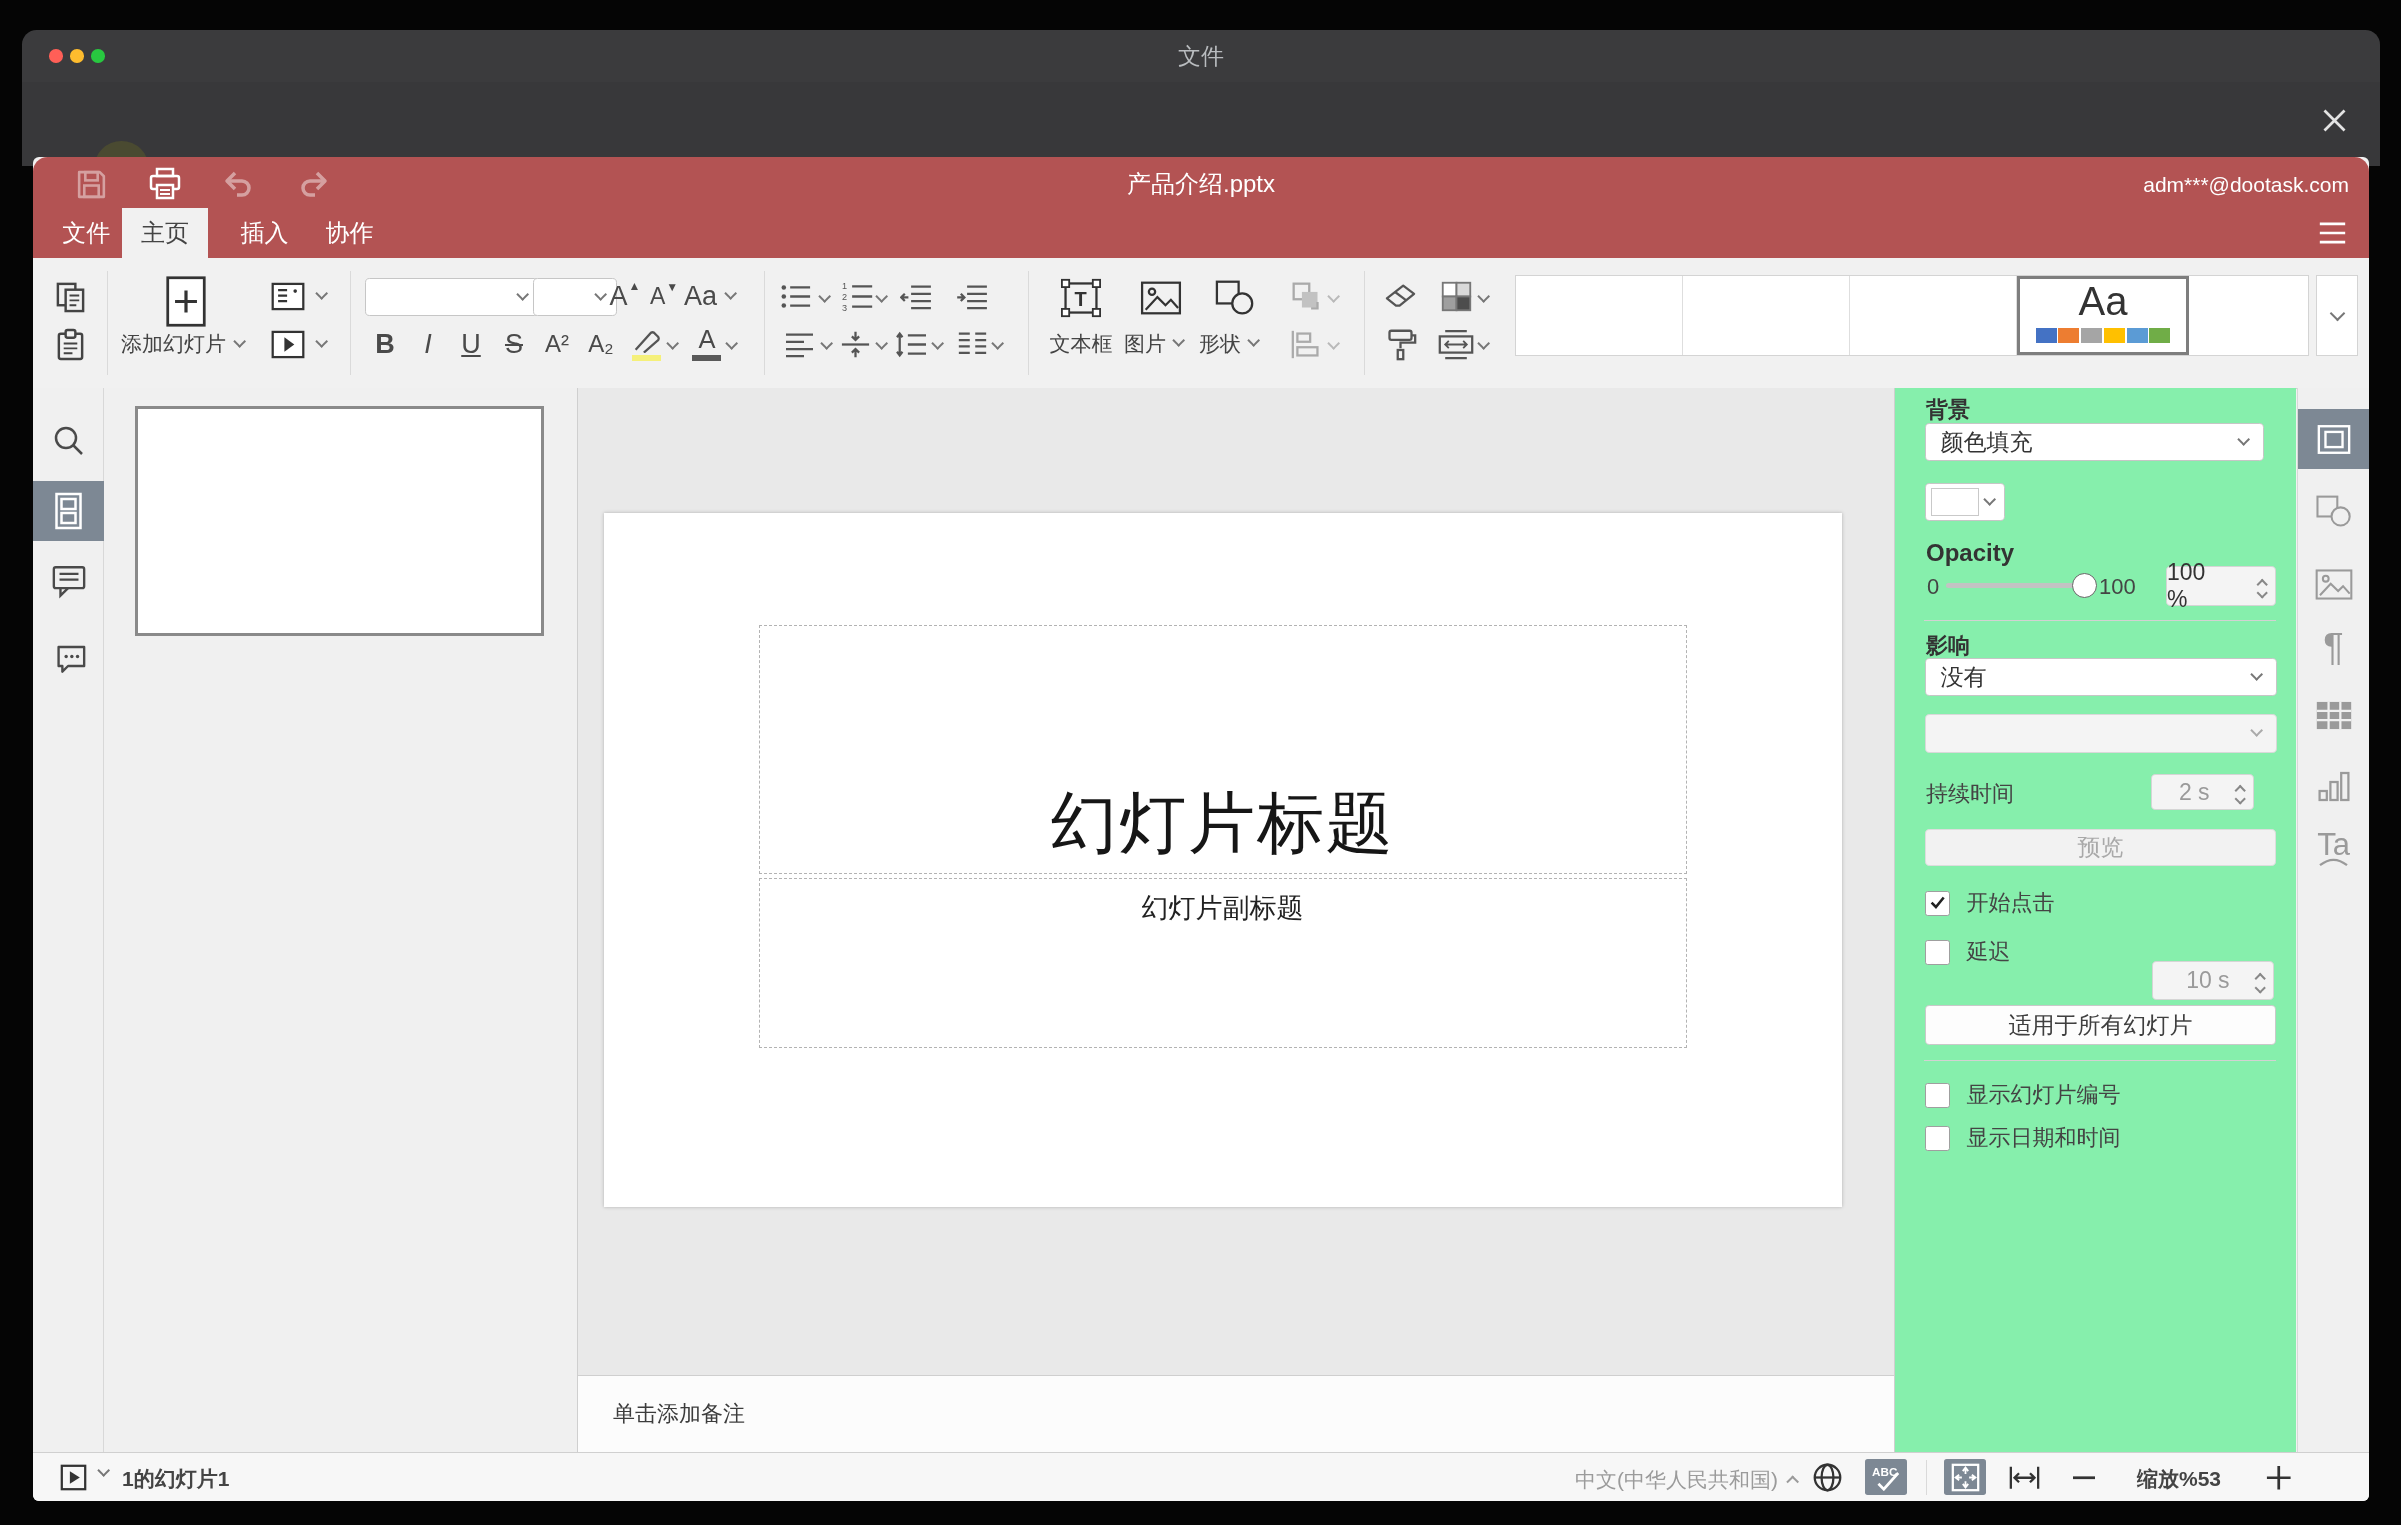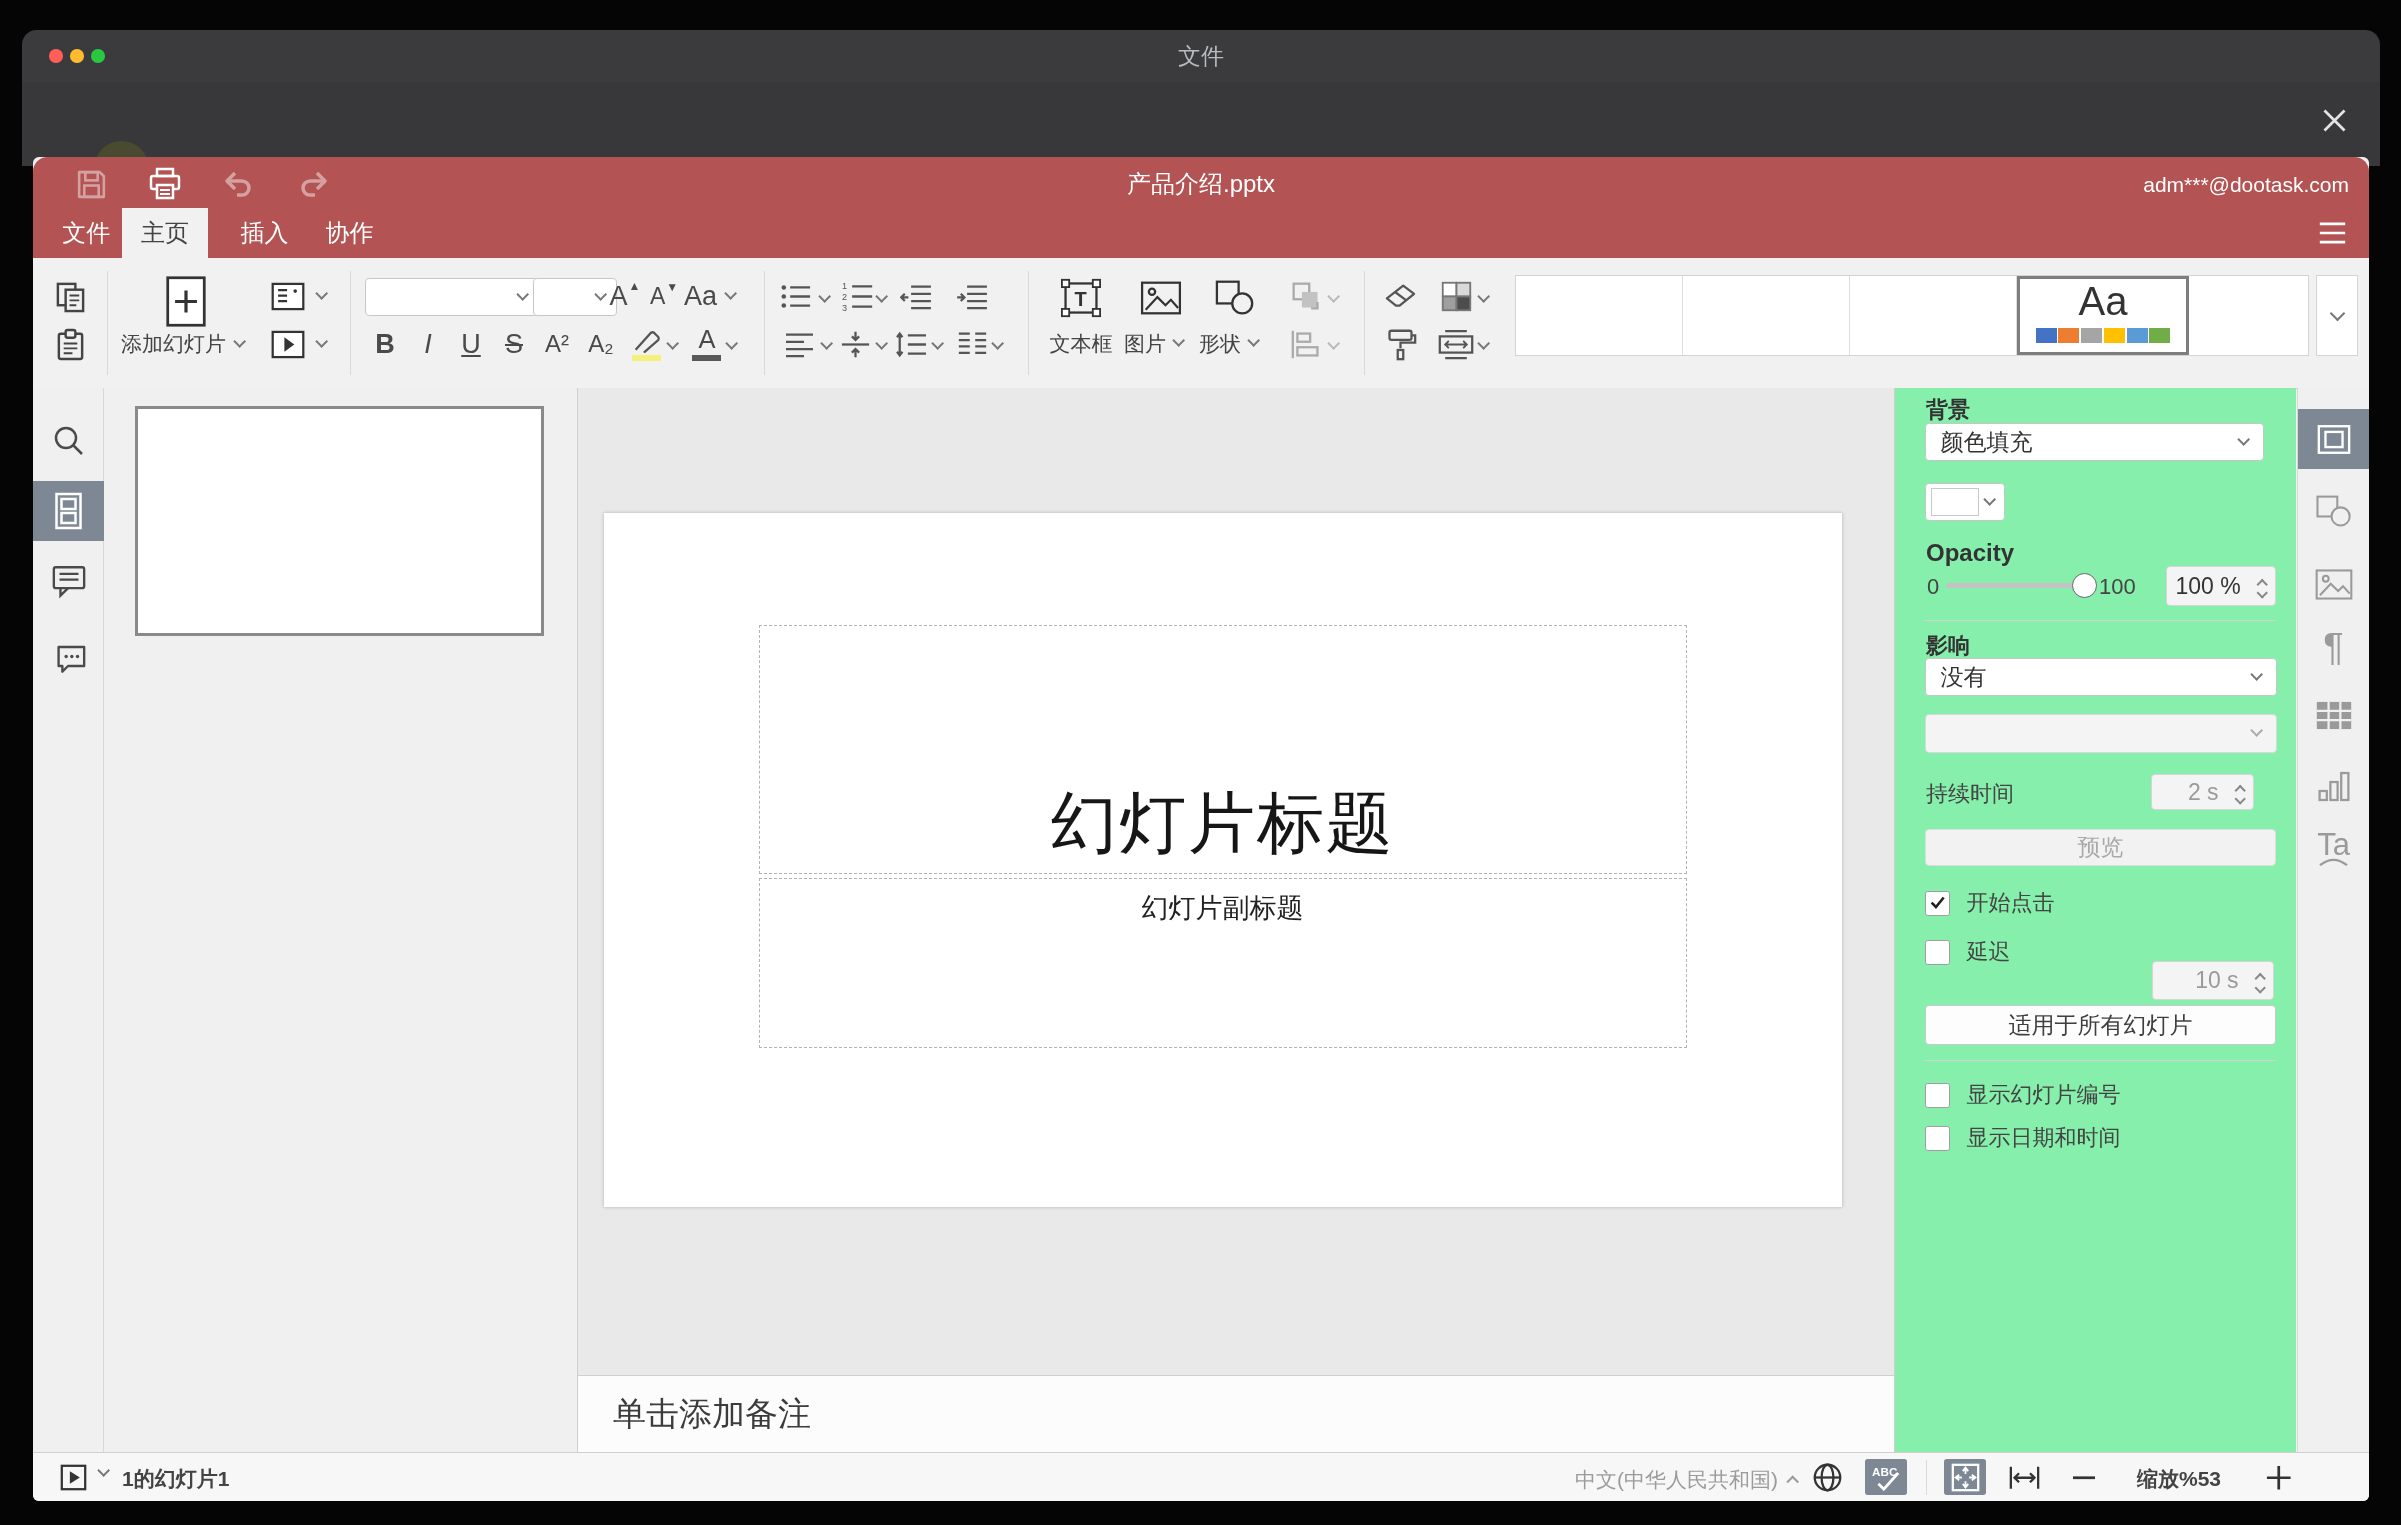--- a/index.html
+++ b/index.html
@@ -50,31 +50,31 @@
   .leftrail{left:0;top:231px;width:71px;height:1064px;background:#f0f0f0;border-right:0.9px solid #d8d8d8;box-sizing:border-box;}
   .railbtn{width:71px;height:60px;}
   .railbtn.active{background:#7d8894;}
   .slidepanel{left:71px;top:231px;width:474px;height:1064px;background:#f0f0f0;border-right:0.9px solid #cfcfcf;box-sizing:border-box;}
   .thumb{left:31px;top:18px;width:409px;height:230px;background:#fff;border:3.6px solid #8a8a8a;box-sizing:border-box;}
   .thumb-num{font-size:24px;color:#555;}
   .editor{left:545px;top:231px;width:1317px;height:987px;background:#e9e9e9;}
   .canvas{left:25.5px;top:125px;width:1238px;height:694px;background:#fff;box-shadow:0 0 3.6px rgba(0,0,0,.25);}
   .ph{border:1.8px dashed #b3b3b3;box-sizing:border-box;display:flex;justify-content:center;}
   .notes{left:545px;top:1218px;width:1317px;height:77px;background:#fcfcfc;border-top:0.9px solid #cfcfcf;box-sizing:border-box;}
-  .notes-txt{font-size:33px;color:#3c3c3c;}
+  .notes-txt{font-size:22px;color:#3c3c3c;}
 
   
   .rpanel{left:1861px;top:231px;width:402px;height:1064px;background:#86efac;border-left:0.9px solid #cfcfcf;box-sizing:border-box;}
   .rp-h{font-size:22px;font-weight:bold;color:#333;}
   .rp-l{font-size:22px;color:#444;}
   .dd{background:#fff;border:1.8px solid #c6c6c6;border-radius:4.6px;display:flex;align-items:center;
       padding:0 14.6px;font-size:23px;color:#333;box-sizing:border-box;justify-content:space-between;}
   .dd.dis{background:#f4f4f4;border-color:#d9d9d9;}
   .spinbox{background:#f4f4f4;border:1.8px solid #d5d5d5;border-radius:4.6px;display:flex;align-items:center;
-           justify-content:flex-end;font-size:23px;color:#9a9a9a;box-sizing:border-box;padding-right:9px;gap:17px;}
+           justify-content:flex-end;font-size:23px;color:#9a9a9a;box-sizing:border-box;padding-right:9px;gap:26px;}
   .spin{display:flex;flex-direction:column;gap:6.4px;align-items:center;}
   .spin .chv{width:6.4px;height:6.4px;border-width:2.3px;border-color:#888;}
   .chvu{transform:rotate(225deg);margin-top:5.5px;}
   .btn{background:#fdfdfd;border:1.8px solid #c9c9c9;border-radius:4.6px;font-size:23px;box-sizing:border-box;}
   .btn.dis{background:#f2f2f2;border-color:#dddddd;color:#a9a9a9;}
   .cb{width:25px;height:25px;background:#fff;border:1.8px solid #9f9f9f;border-radius:2.7px;box-sizing:border-box;}
   .hr{height:0.9px;background:#d2d2d2;}
   .track{height:4.6px;background:#c3c3c3;border-radius:2.7px;}
   .knob{width:25px;height:25px;border-radius:50%;background:#fff;border:1.8px solid #666;box-sizing:border-box;}
 

